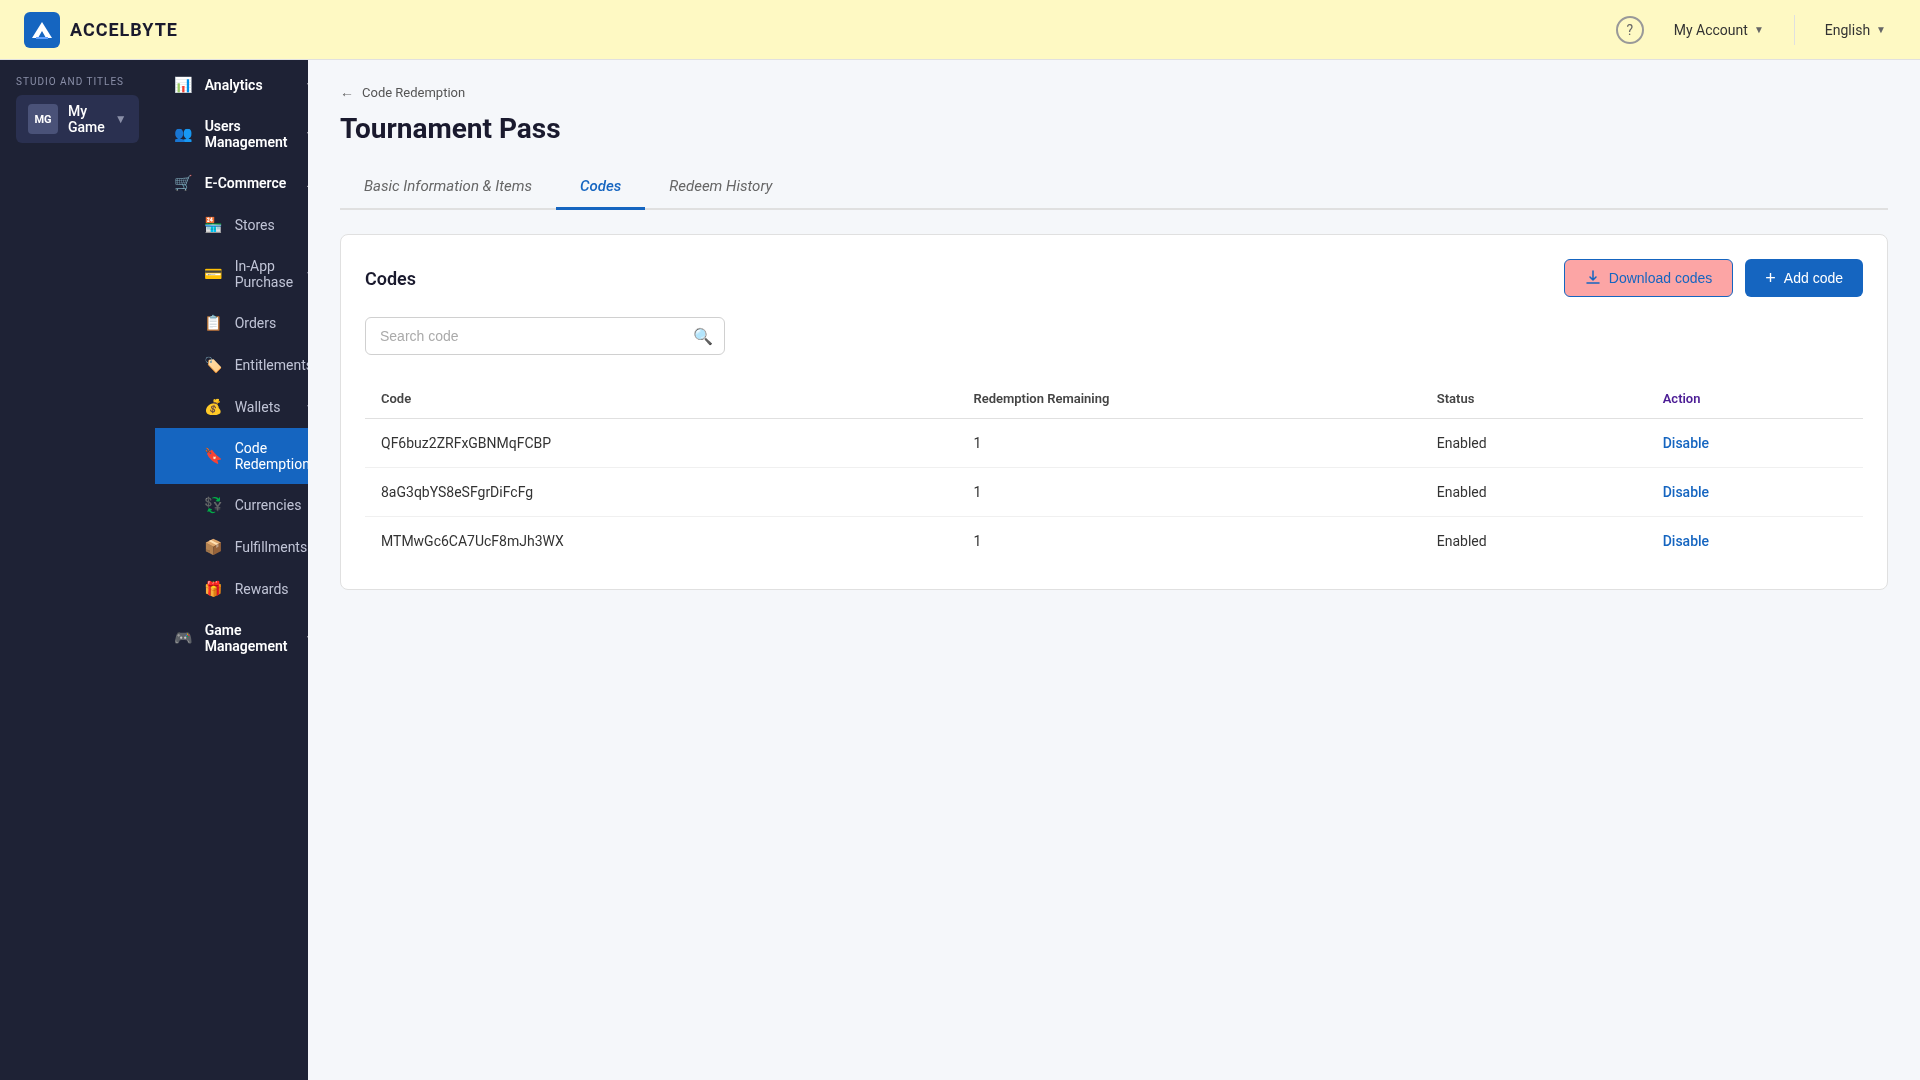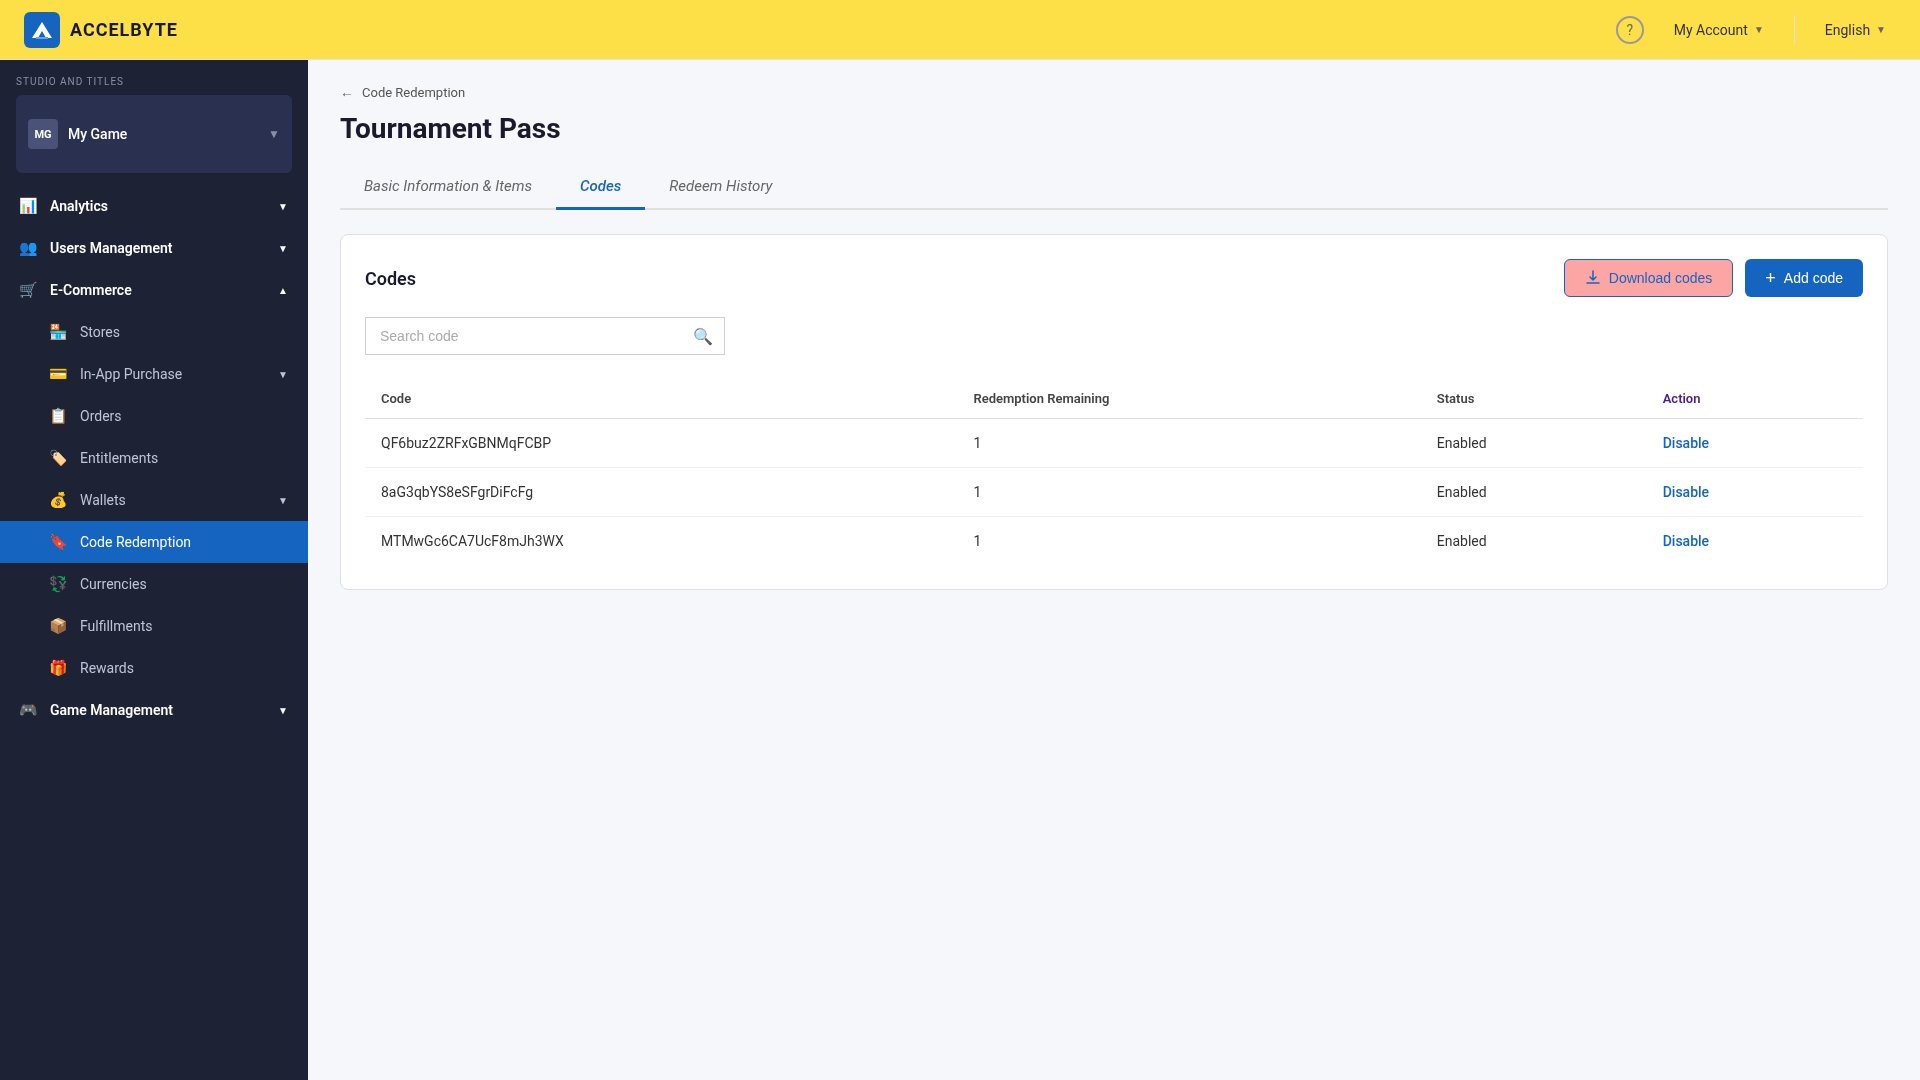--- a/index.html
+++ b/index.html
@@ -1,20 +1,20 @@
 <!DOCTYPE html>
 <html><head>
   <meta charset="utf-8">
   <style>
     * { box-sizing: border-box; margin: 0; padding: 0; }
     body { font-family: -apple-system, BlinkMacSystemFont, 'Segoe UI', Roboto, sans-serif; background: #f5f5f5; display: flex; flex-direction: column; height: 100vh; overflow: hidden; }
 
     
     .top-nav {
-      background: #fde047;
+      background: #fef9c3;
       border-bottom: 1px solid #e0e0e0;
       height: 60px;
       display: flex;
       align-items: center;
       padding: 0 24px;
       position: fixed;
       top: 0; left: 0; right: 0;
       z-index: 100;
     }
     .logo-area {
@@ -78,39 +78,39 @@
     }
 
     
     .sidebar {
       width: 308px;
       background: #1e2235;
       color: #fff;
       flex-shrink: 0;
       overflow-y: auto;
       display: flex;
-      flex-direction: column;
+      flex-direction: row;
     }
     .studio-section {
       padding: 16px 16px 8px;
     }
     .studio-label {
       font-size: 10px;
       color: #8a8fa8;
       text-transform: uppercase;
       letter-spacing: 1px;
       margin-bottom: 8px;
     }
     .studio-selector {
       display: flex;
       align-items: center;
       gap: 10px;
       background: #2a3050;
       border-radius: 6px;
-      padding: 24px 12px;
+      padding: 8px 12px;
       cursor: pointer;
     }
     .studio-avatar {
       width: 30px;
       height: 30px;
       background: #4a5278;
       border-radius: 4px;
       display: flex;
       align-items: center;
       justify-content: center;
@@ -268,21 +268,21 @@
     
     .search-container {
       position: relative;
       width: 360px;
       margin-bottom: 24px;
     }
     .search-input {
       width: 100%;
       padding: 10px 40px 10px 14px;
       border: 1px solid #d0d0d0;
-      border-radius: 0;
+      border-radius: 6px;
       font-size: 14px;
       color: #333;
       outline: none;
     }
     .search-input::placeholder { color: #aaa; }
     .search-icon {
       position: absolute;
       right: 12px;
       top: 50%;
       transform: translateY(-50%);

